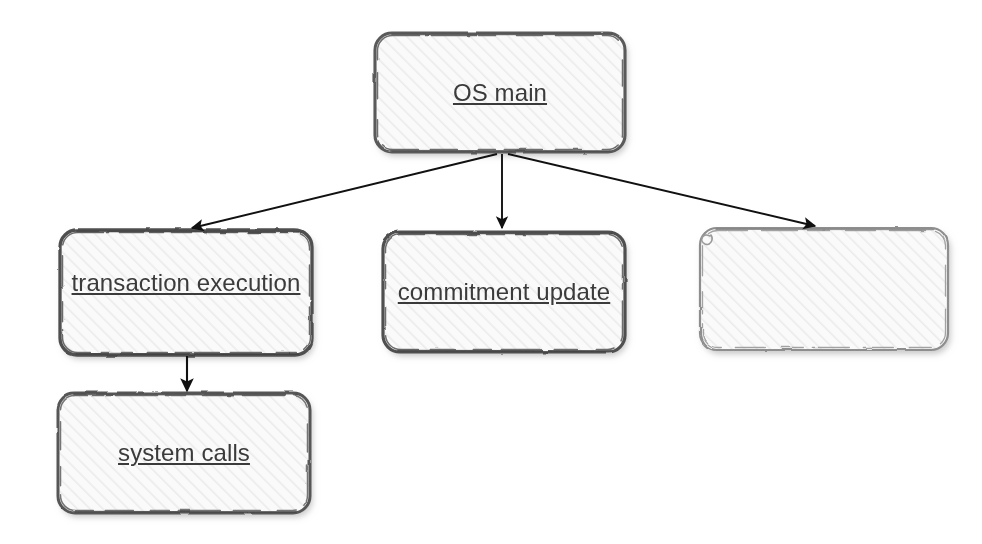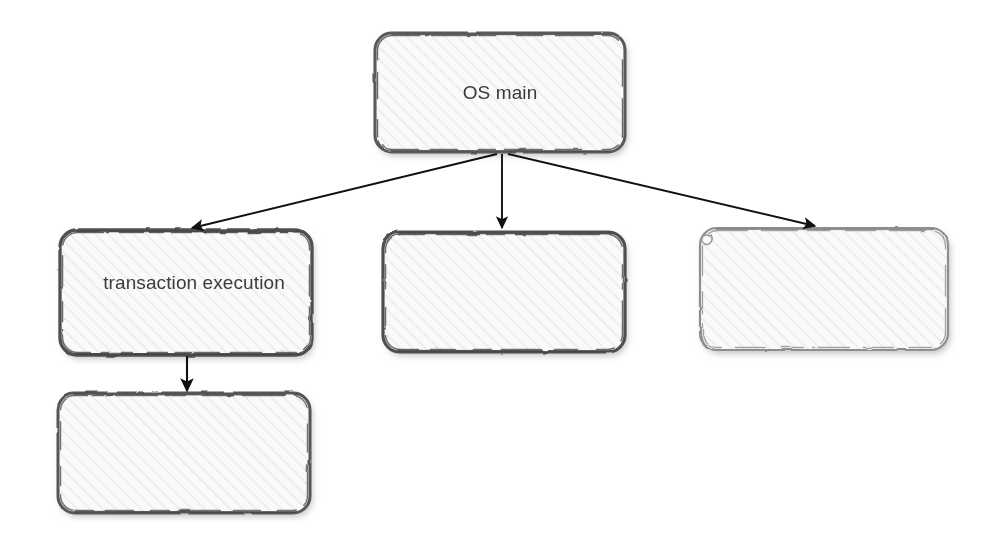--- a/index.html
+++ b/index.html
@@ -26,27 +26,28 @@
     width: 982px;
     height: 544px;
   }
   .node-label {
     position: absolute;
     display: flex;
     align-items: center;
     justify-content: center;
     color: #3b3b3b;
     font-family: "Liberation Sans", sans-serif;
-    font-size: 19px;
+    font-size: 24px;
     font-weight: 400;
     letter-spacing: 0.1px;
     text-align: center;
     white-space: nowrap;
     pointer-events: none;
     user-select: none;
+    text-decoration: underline;
   }
 </style>
 </head>
 <body>
 
 <div id="canvas">
 
   <svg id="diagram-svg" viewBox="0 0 982 544" xmlns="http://www.w3.org/2000/svg">
     <defs>
 
@@ -133,18 +134,20 @@
     <g>
       <path d="M 508 154 L 815 226" fill="none" stroke="#111111" stroke-width="1.9" marker-end="url(#arrowfill)"></path>
     </g>
     <g>
       <path d="M 187 356 L 187 391" fill="none" stroke="#111111" stroke-width="2.1" marker-end="url(#arrowfill)"></path>
     </g>
   </svg>
 
   <div class="node-label" style="left:375px; top:33px; width:250px; height:119px;">OS main</div>
 
-  <div class="node-label" style="left:60px; top:230px; width:252px; height:105px;margin-left:8px;">transaction execution</div>
+  <div class="node-label" style="left:60px; top:230px; width:252px; height:105px;">transaction execution</div>
+
+  <div class="node-label" style="left:383px; top:232px; width:242px; height:120px;">commitment update</div>
 
 
-
+  <div class="node-label" style="left:58px; top:393px; width:252px; height:120px;">system calls</div>
 
 </div>
 
 </body></html>

